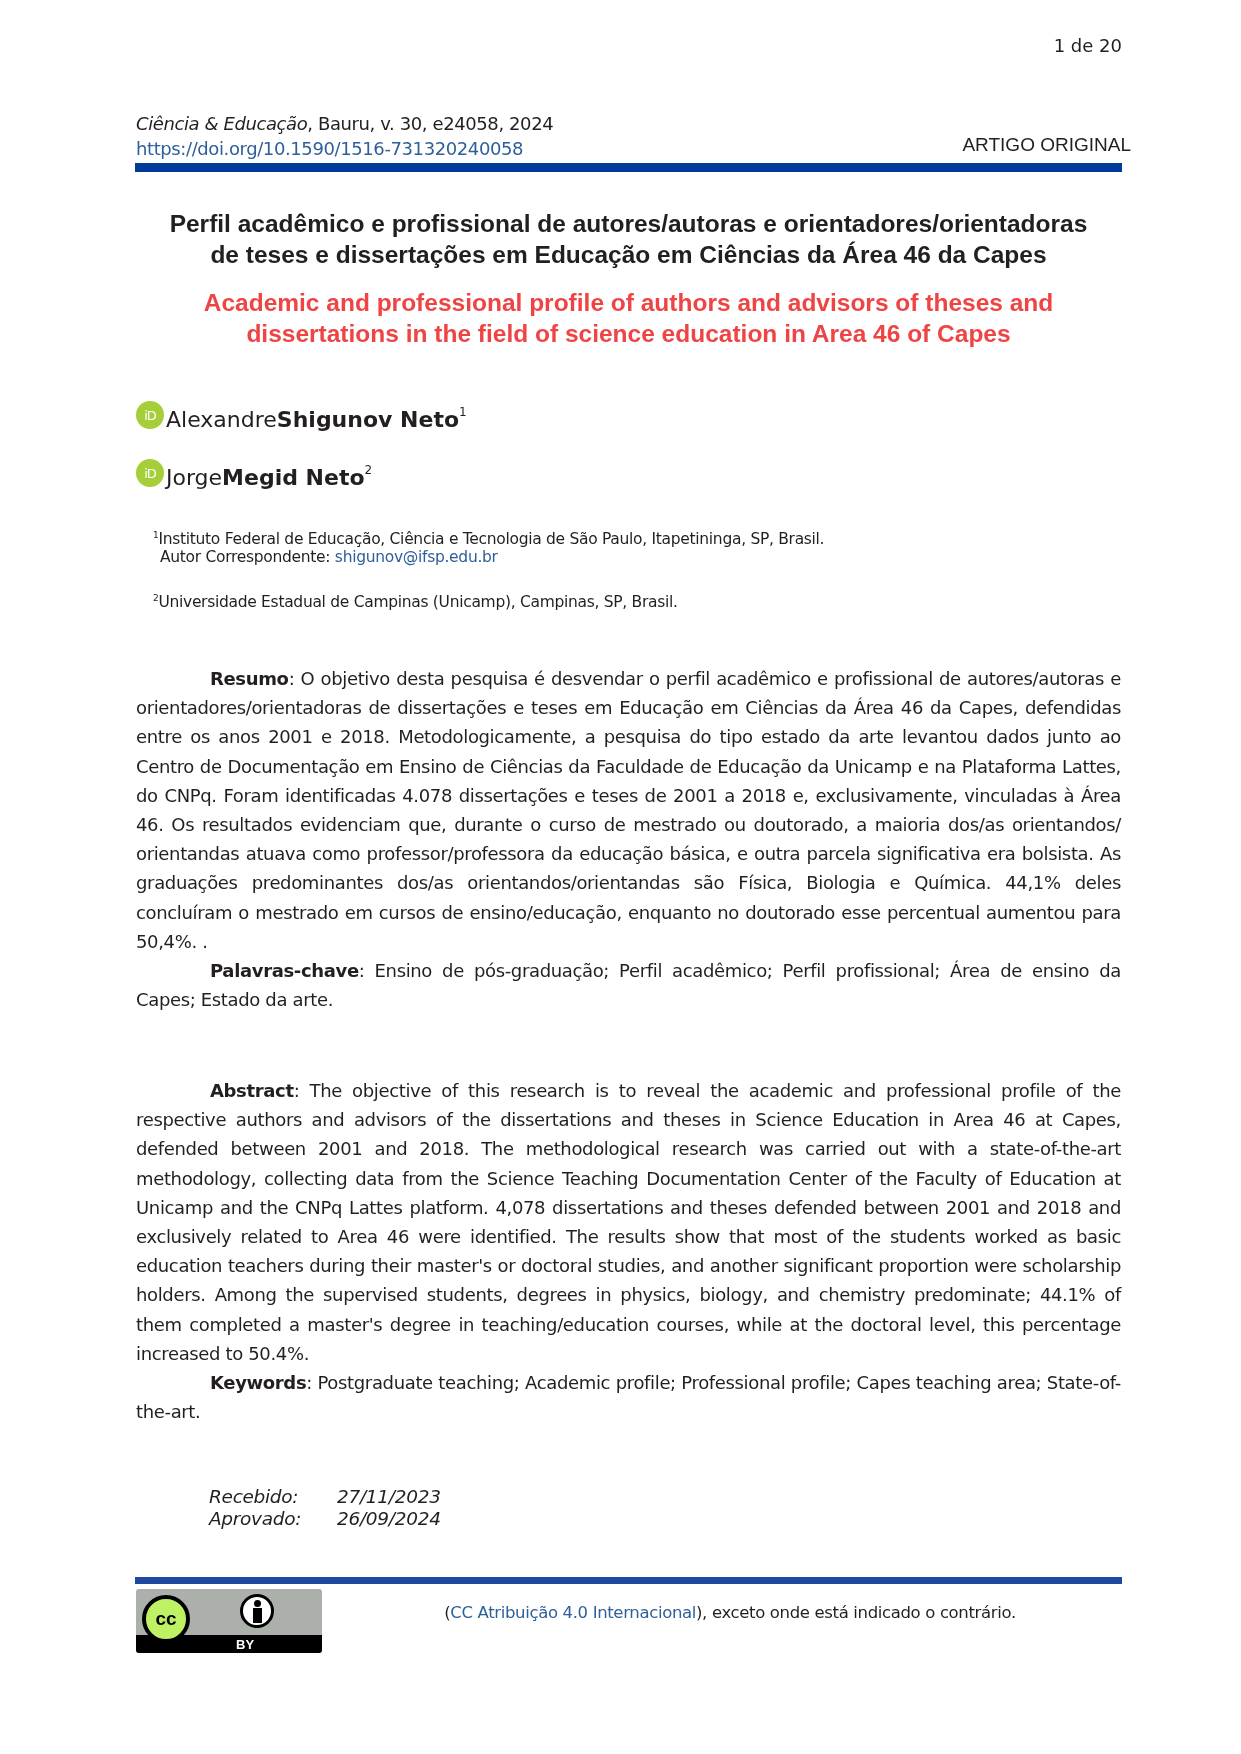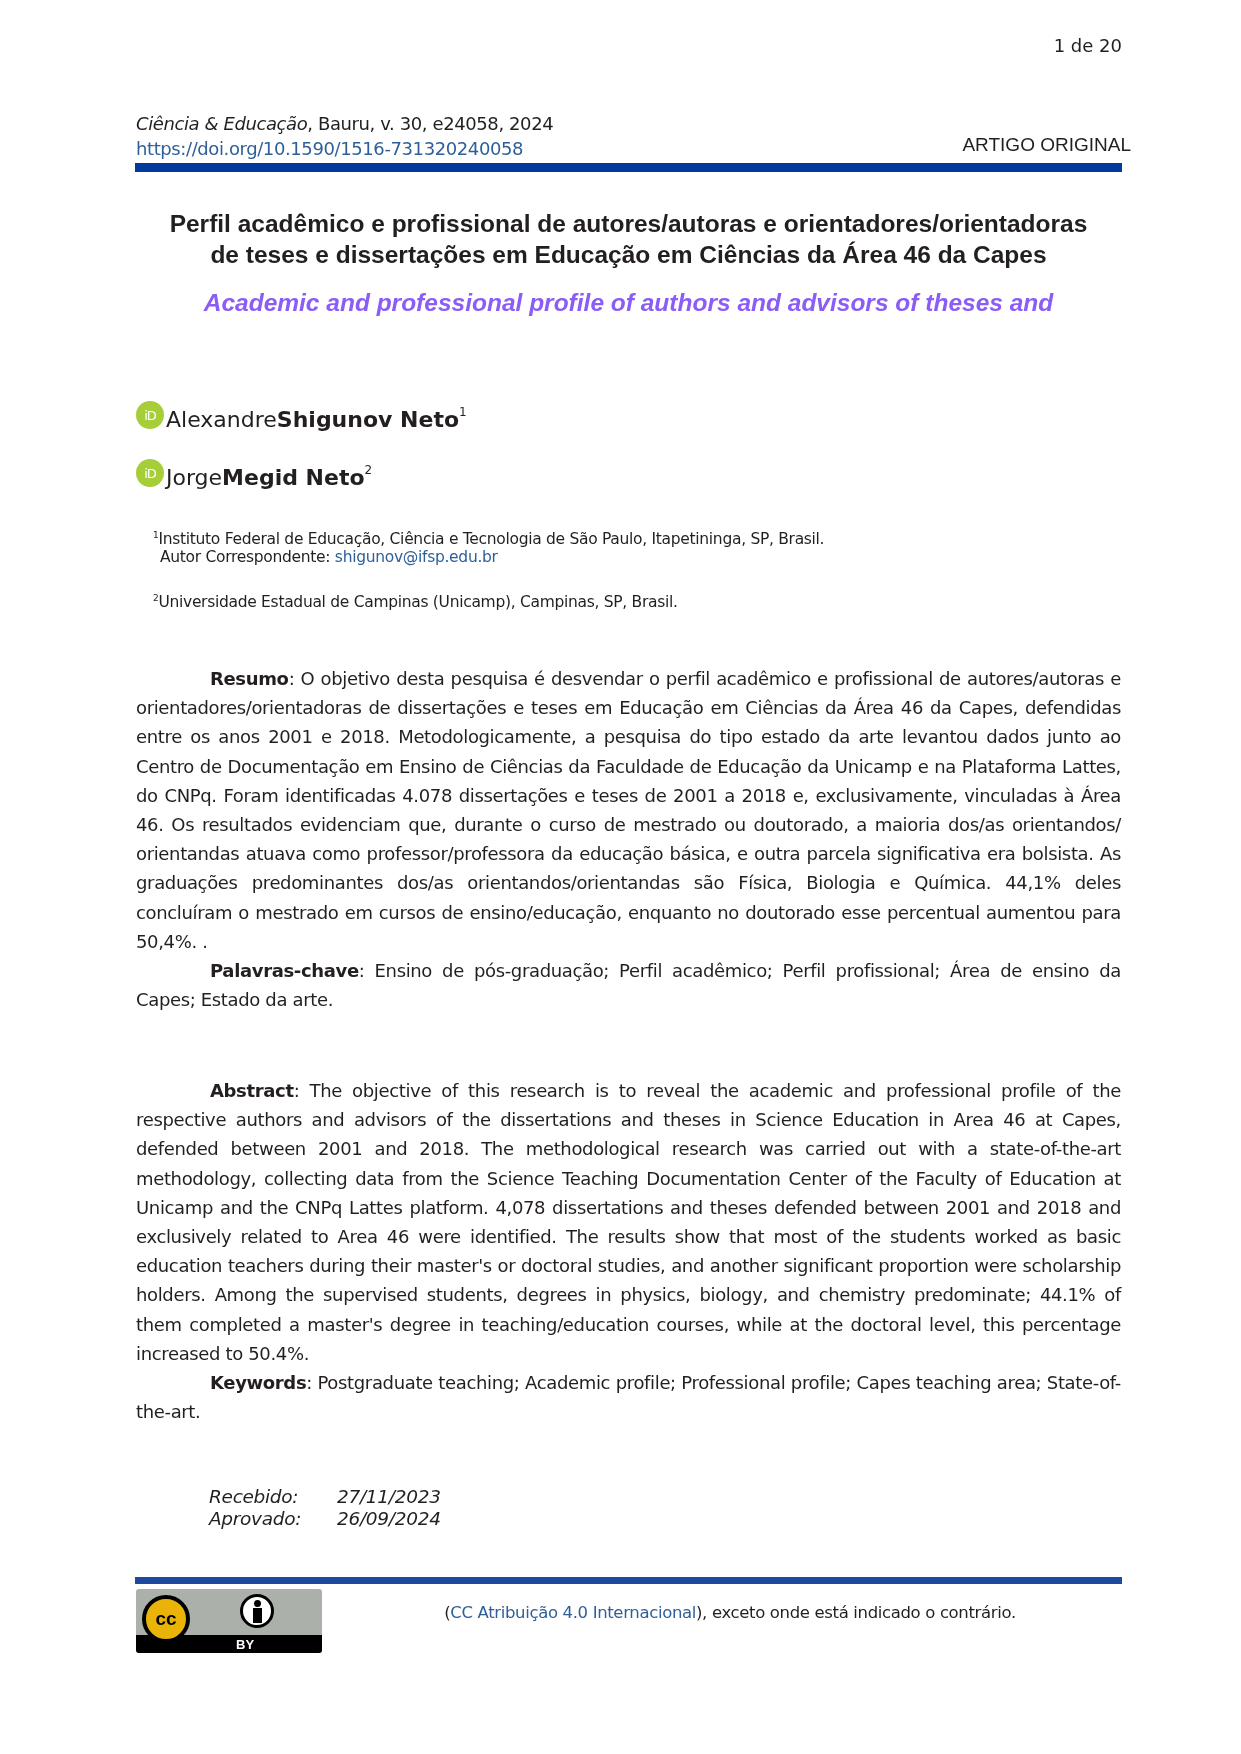--- a/index.html
+++ b/index.html
@@ -8,40 +8,40 @@
   .abs { position: absolute; }
   .page-num { right: 119px; top: 35px; font-size: 18px; color: #231f20; font-family: "DejaVu Sans", sans-serif; }
   .journal { left: 136px; top: 113px; font-size: 18px; font-family: "DejaVu Sans", sans-serif; letter-spacing: -0.4px; color: #231f20; }
   .journal i { font-style: italic; }
   .doi { left: 136px; top: 138px; font-size: 18px; font-family: "DejaVu Sans", sans-serif; letter-spacing: -0.4px; color: #2e5f99; text-decoration: none; }
   .article-type { right: 110px; top: 134px; font-size: 19px; color: #231f20; font-family: "Liberation Sans", sans-serif; }
   .bar { left: 135px; width: 987px; height: 9px; background: #003a9b; }
   .bar.top { top: 163px; }
   .bar.bottom { top: 1577px; height: 7px; background: #1d4a9e; }
   .title-pt { left: 135px; width: 987px; top: 208px; text-align: center; font-weight: bold; font-size: 24.5px; line-height: 31px; color: #231f20; font-family: "Liberation Sans", sans-serif; }
-  .title-en { left: 135px; width: 987px; top: 287px; text-align: center; font-weight: bold; font-size: 24.5px; line-height: 31px; color: #8b5cf6; font-family: "Liberation Sans", sans-serif; font-style: italic; }
+  .title-en { left: 135px; width: 987px; top: 287px; text-align: center; font-weight: bold; font-size: 24.5px; line-height: 31px; color: #ef4444; font-family: "Liberation Sans", sans-serif; }
   .author { left: 136px; font-size: 22px; font-family: "DejaVu Sans", sans-serif; color: #231f20; display: flex; align-items: flex-start; }
   .author b { font-weight: bold; }
   .author sup { font-size: 12px; vertical-align: top; position: relative; top: -2px; }
   .orcid { width: 28px; height: 28px; border-radius: 50%; background: #a6ce39; color: #fff; font-size: 13px; display: inline-flex; align-items: center; justify-content: center; margin-right: 2px; position: relative; top: -6px; font-family: "DejaVu Sans", sans-serif; letter-spacing: -1px; }
   .aff { left: 153px; font-size: 15.5px; font-family: "DejaVu Sans", sans-serif; letter-spacing: -0.3px; color: #231f20; }
   .aff sup { font-size: 9px; vertical-align: top; position: relative; top: 0px; }
   .aff .email { color: #2e5f99; }
   .para { left: 136px; width: 985px; font-size: 18px; line-height: 29.2px; text-align: justify; font-family: "DejaVu Sans", sans-serif; letter-spacing: -0.35px; color: #231f20; }
   .para .indent { display: inline-block; width: 74px; }
   .para b { font-weight: bold; }
   .resumo { top: 664px; }
   .abstract { top: 1076px; }
   .dates { left: 209px; top: 1486px; font-size: 18.5px; line-height: 22px; font-style: italic; font-family: "DejaVu Sans", sans-serif; letter-spacing: -0.3px; color: #231f20; }
   .dates .row { display: flex; }
   .dates .lbl { width: 128px; }
   .cc-badge { left: 136px; top: 1589px; width: 186px; height: 64px; background: #abb1aa; border-radius: 3px; overflow: hidden; }
   .cc-badge .strip { position: absolute; left: 0; bottom: 0; width: 100%; height: 18px; background: #000; }
   .cc-badge .by { position: absolute; left: 100px; bottom: 1px; color: #fff; font-weight: bold; font-size: 13px; font-family: Liberation Sans, sans-serif; }
-  .cc-badge .cc-circle { position: absolute; left: 6px; top: 6px; width: 48px; height: 48px; border-radius: 50%; background: #eab308; border: 4px solid #000; box-sizing: border-box; display: flex; align-items: center; justify-content: center; font-weight: bold; font-size: 19px; font-family: "Liberation Sans", sans-serif; color: #000; }
+  .cc-badge .cc-circle { position: absolute; left: 6px; top: 6px; width: 48px; height: 48px; border-radius: 50%; background: #bef264; border: 4px solid #000; box-sizing: border-box; display: flex; align-items: center; justify-content: center; font-weight: bold; font-size: 19px; font-family: "Liberation Sans", sans-serif; color: #000; }
   .cc-badge .person { position: absolute; left: 104px; top: 5px; width: 34px; height: 34px; border-radius: 50%; background: #fff; border: 3px solid #000; box-sizing: border-box; }
   .cc-badge .person .head { position: absolute; left: 11px; top: 3px; width: 7px; height: 7px; border-radius: 50%; background: #000; }
   .cc-badge .person .body { position: absolute; left: 10px; top: 11px; width: 9px; height: 15px; background: #000; }
   .footer-text { left: 330px; width: 800px; top: 1601px; text-align: center; font-size: 16.5px; line-height: 23px; font-family: "DejaVu Sans", sans-serif; letter-spacing: -0.35px; color: #231f20; }
   .footer-text .link { color: #2e5f99; }
 </style>
 </head>
 <body>
 
 <div class="abs page-num">1 de 20</div>
@@ -50,20 +50,21 @@
 <a class="abs doi">https://doi.org/10.1590/1516-731320240058</a>
 <div class="abs article-type">ARTIGO ORIGINAL</div>
 <div class="abs bar top"></div>
 
 <div class="abs title-pt">
   <div>Perfil acadêmico e profissional de autores/autoras e orientadores/orientadoras</div>
   <div>de teses e dissertações em Educação em Ciências da Área 46 da Capes</div>
 </div>
 <div class="abs title-en">
   <div>Academic and professional profile of authors and advisors of theses and</div>
+  <div>dissertations in the field of science education in Area 46 of Capes</div>
 </div>
 
 <div class="abs author" style="top:407px">
   <span class="orcid">iD</span>
   <span>Alexandre </span>
     <b>Shigunov Neto</b>
     <sup>1</sup>
 </div>
 <div class="abs author" style="top:465px">
   <span class="orcid">iD</span>

